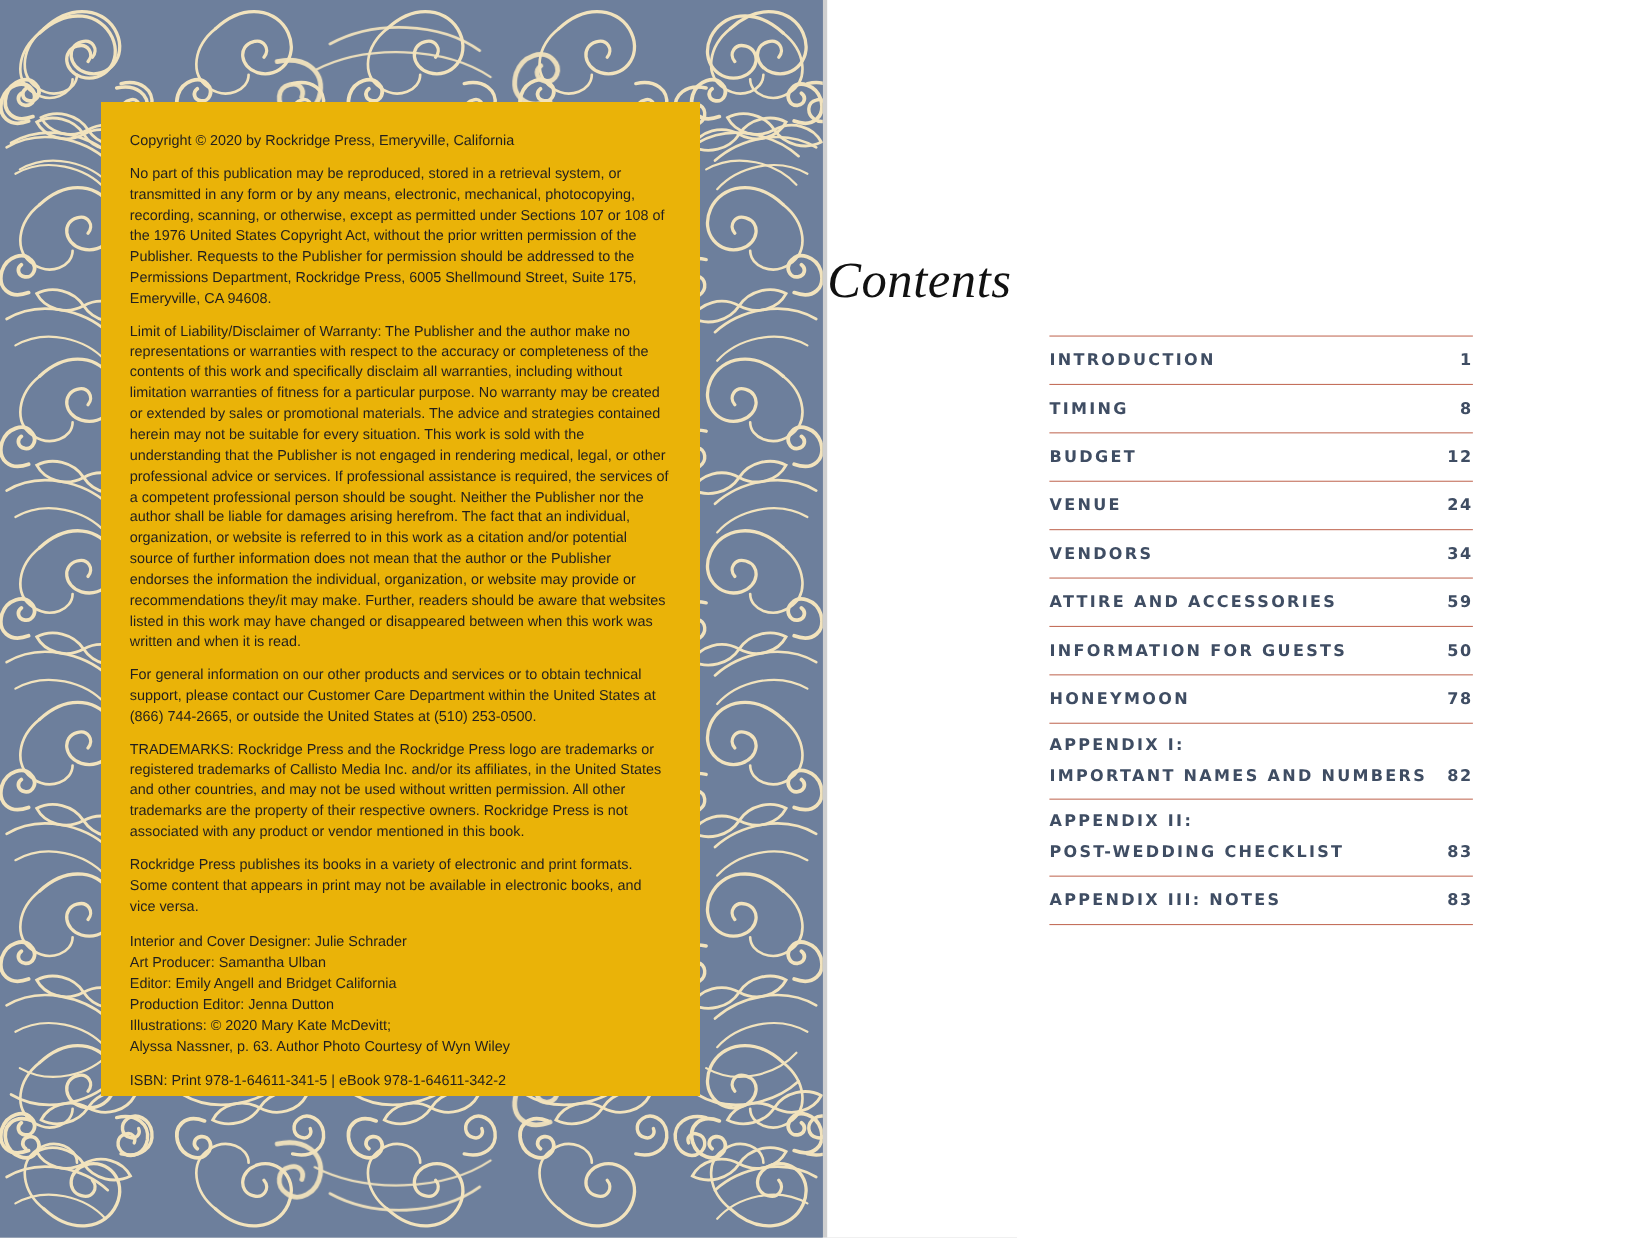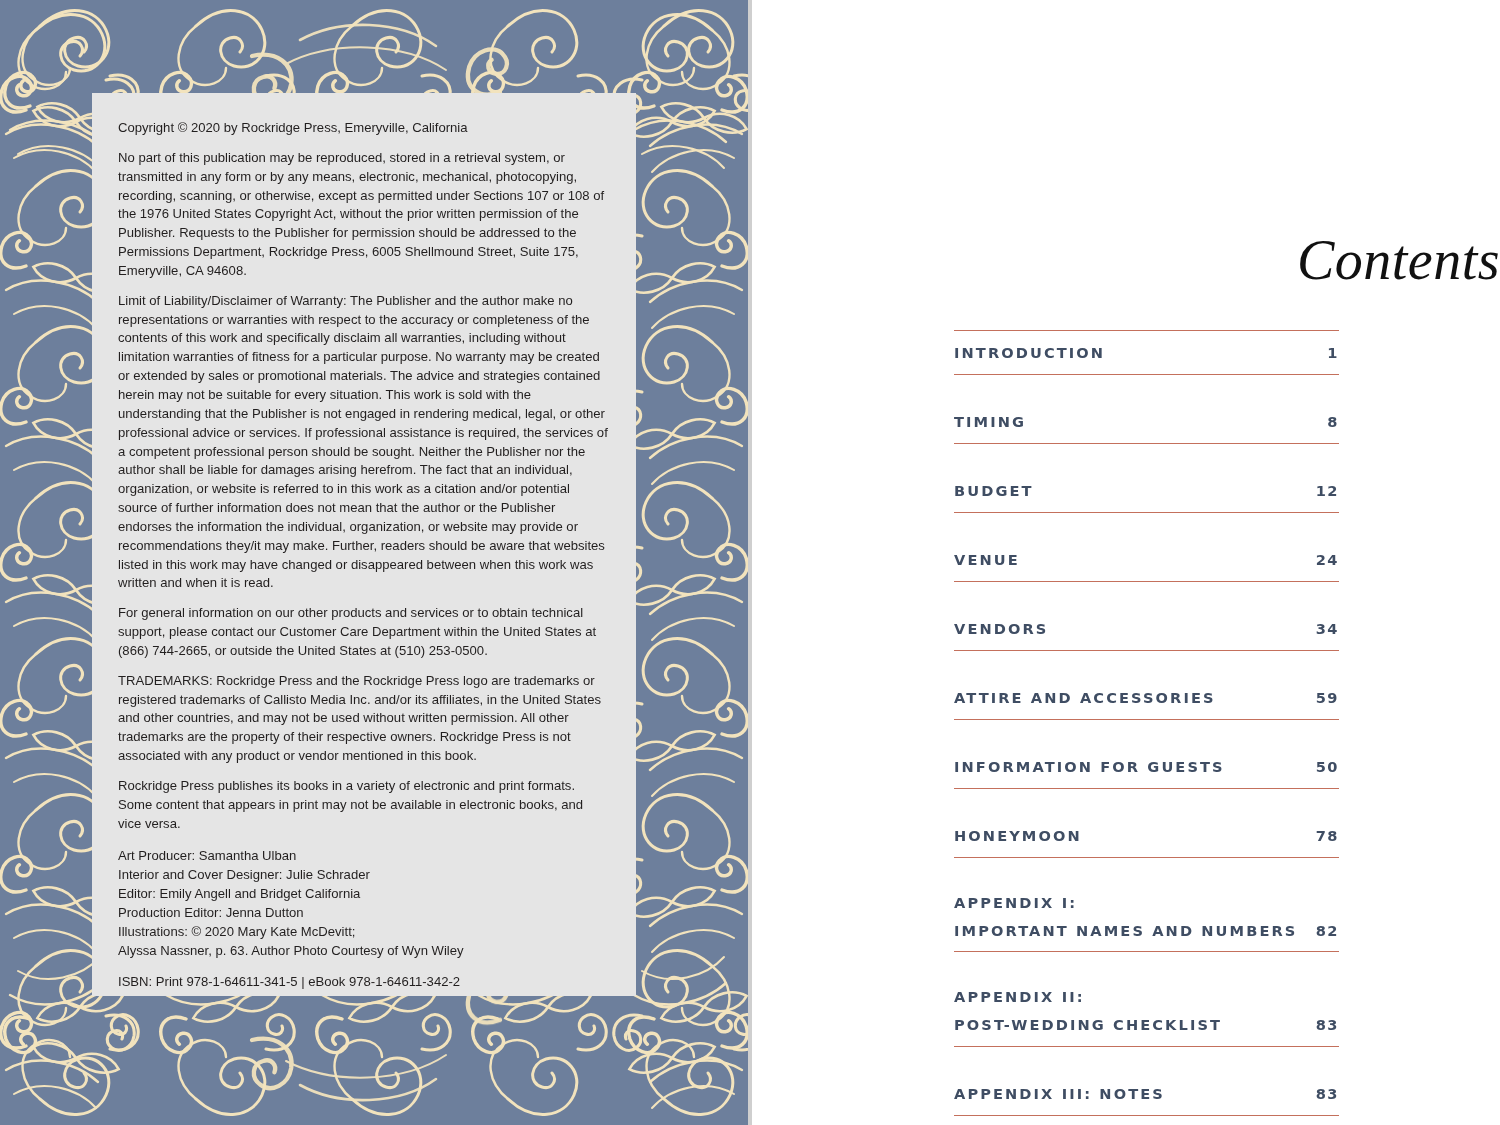--- a/index.html
+++ b/index.html
@@ -38,21 +38,21 @@
     display: block;
     width: 100%;
     height: 100%;
   }
   .copyright-card {
     position: absolute;
     left: 92px;
     top: 93px;
     width: 544px;
     height: 903px;
-    background: #e5e5e5;
+    background: #eab308;
     box-sizing: border-box;
     padding: 26px 28px 20px 26px;
     overflow: hidden;
   }
   .copyright-card p {
     margin: 0 0 11px 0;
     font-size: 13.1px;
     line-height: 1.44;
     color: #221f1f;
     text-align: left;
@@ -74,41 +74,40 @@
     width: 748px;
     height: 1125px;
     background: #ffffff;
     margin-left: 4px;
   }
   .contents-title {
     position: absolute;
     top: 228px;
     left: 0;
     width: 100%;
-    text-align: right;
+    text-align: left;
     font-family: "Liberation Serif", serif;
     font-style: italic;
-    font-size: 56px;
+    font-size: 46px;
     color: #111111;
     letter-spacing: 0.5px;
   }
   .toc {
     position: absolute;
     left: 202px;
     top: 305px;
     width: 385px;
   }
   .toc-row {
     display: flex;
     align-items: flex-end;
     justify-content: space-between;
     border-bottom: 1px solid #c4705c;
     padding: 6px 0 7px 0;
     min-height: 30px;
-    margin-top: 25px;
   }
   .toc-row:first-child {
     border-top: 1px solid #c4705c;
   }
   .toc-label {
     font-family: "DejaVu Sans", sans-serif;
     font-size: 14.6px;
     font-weight: bold;
     letter-spacing: 2.1px;
     color: #3f4d63;
@@ -212,22 +211,22 @@
 
     <div class="copyright-card">
       <p class="copyright-line">Copyright © 2020 by Rockridge Press, Emeryville, California</p>
       <p>No part of this publication may be reproduced, stored in a retrieval system, or transmitted in any form or by any means, electronic, mechanical, photocopying, recording, scanning, or otherwise, except as permitted under Sections 107 or 108 of the 1976 United States Copyright Act, without the prior written permission of the Publisher. Requests to the Publisher for permission should be addressed to the Permissions Department, Rockridge Press, 6005 Shellmound Street, Suite 175, Emeryville, CA 94608.</p>
       <p>Limit of Liability/Disclaimer of Warranty: The Publisher and the author make no representations or warranties with respect to the accuracy or completeness of the contents of this work and specifically disclaim all warranties, including without limitation warranties of fitness for a particular purpose. No warranty may be created or extended by sales or promotional materials. The advice and strategies contained herein may not be suitable for every situation. This work is sold with the understanding that the Publisher is not engaged in rendering medical, legal, or other professional advice or services. If professional assistance is required, the services of a competent professional person should be sought. Neither the Publisher nor the author shall be liable for damages arising herefrom. The fact that an individual, organization, or website is referred to in this work as a citation and/or potential source of further information does not mean that the author or the Publisher endorses the information the individual, organization, or website may provide or recommendations they/it may make. Further, readers should be aware that websites listed in this work may have changed or disappeared between when this work was written and when it is read.</p>
       <p>For general information on our other products and services or to obtain technical support, please contact our Customer Care Department within the United States at (866) 744-2665, or outside the United States at (510) 253-0500.</p>
       <p>TRADEMARKS: Rockridge Press and the Rockridge Press logo are trademarks or registered trademarks of Callisto Media Inc. and/or its affiliates, in the United States and other countries, and may not be used without written permission. All other trademarks are the property of their respective owners. Rockridge Press is not associated with any product or vendor mentioned in this book.</p>
       <p>Rockridge Press publishes its books in a variety of electronic and print formats. Some content that appears in print may not be available in electronic books, and vice versa.</p>
 
       <div class="credit-block">
+        <p class="tight">Interior and Cover Designer: Julie Schrader</p>
         <p class="tight">Art Producer: Samantha Ulban</p>
-        <p class="tight">Interior and Cover Designer: Julie Schrader</p>
         <p class="tight">Editor: Emily Angell and Bridget California</p>
         <p class="tight">Production Editor: Jenna Dutton</p>
         <p class="tight">Illustrations: © 2020 Mary Kate McDevitt;</p>
         <p class="tight">Alyssa Nassner, p. 63. Author Photo Courtesy of Wyn Wiley</p>
       </div>
 
       <div class="isbn-block">
         <p class="tight">ISBN: Print 978-1-64611-341-5 | eBook 978-1-64611-342-2</p>
         <p class="tight">R0</p>
       </div>

